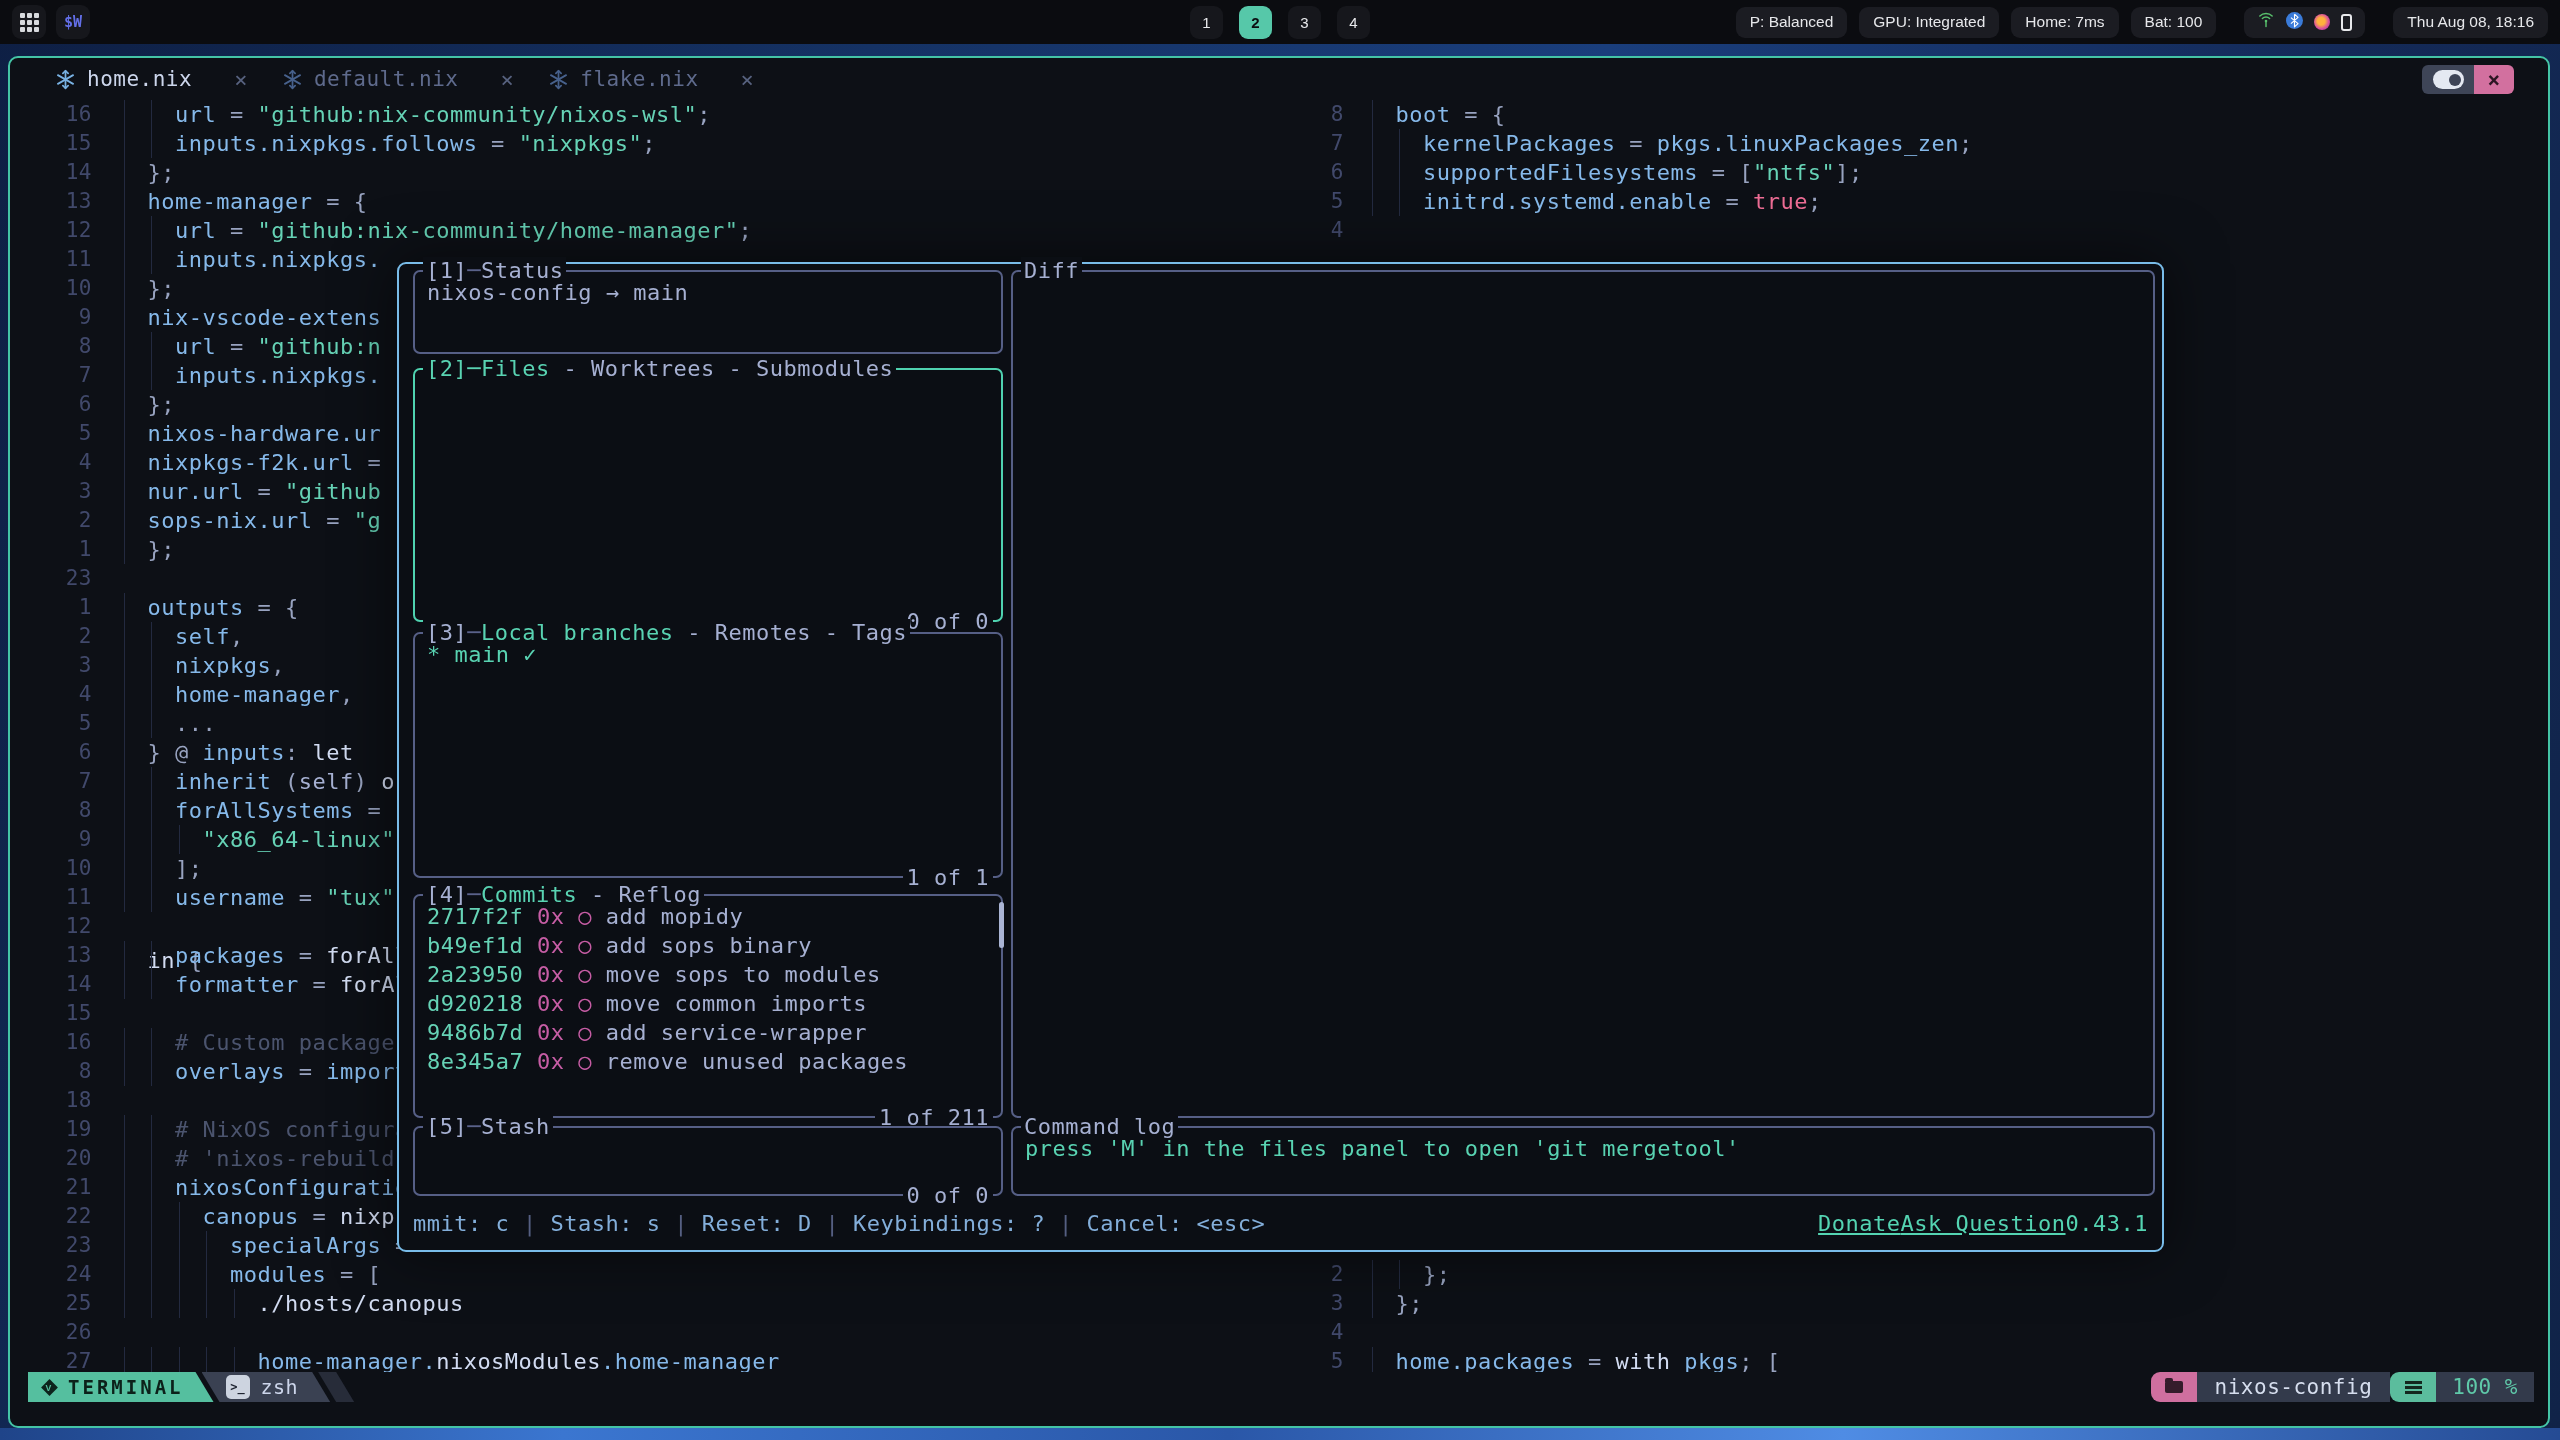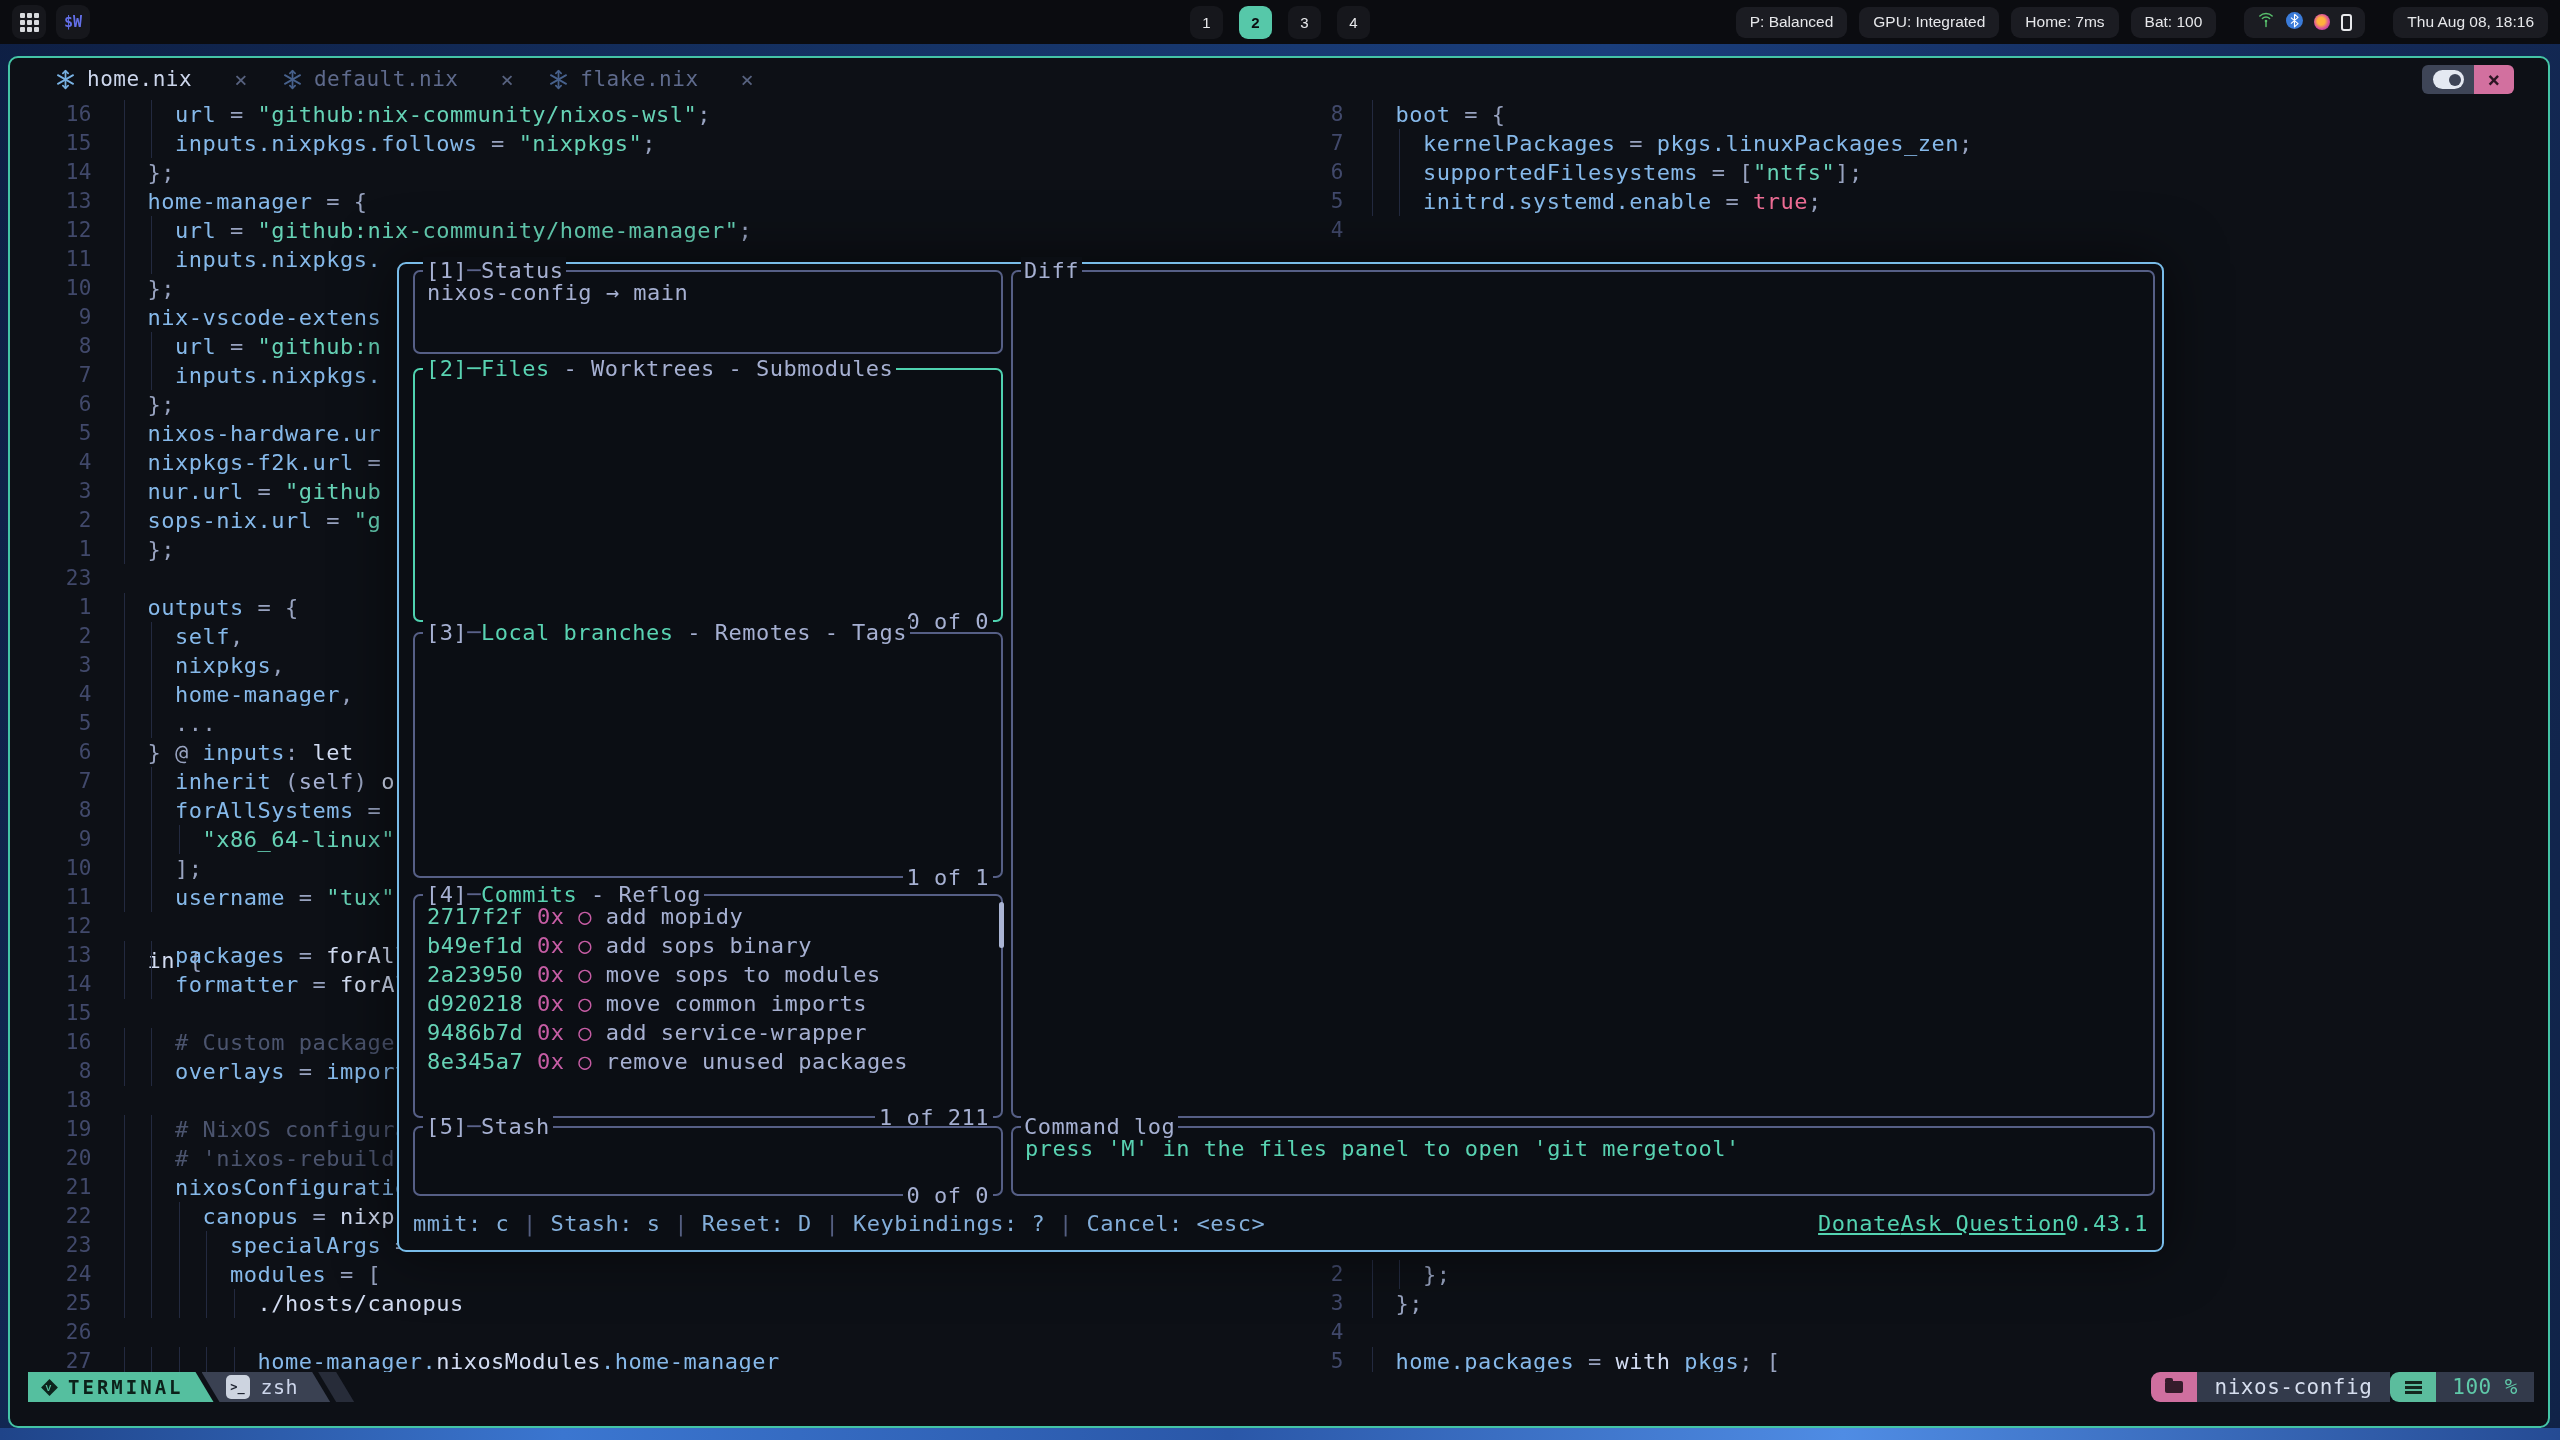--- a/index.html
+++ b/index.html
@@ -274,20 +274,21 @@
           <div class="ptitle"><span class="c-lav">[1]</span><span class="c-dim">─</span><span class="c-lav">Status</span></div>
           <div class="pbody c-lav">nixos-config → main</div>
         </div>
         <div class="panel active p-files">
           <div class="ptitle"><span class="c-grn">[2]</span><span class="c-grn">─</span><span class="c-grn">Files</span><span class="c-lav"> - Worktrees - Submodules</span></div>
           <div class="pbody"></div>
           <div class="pcount">0 of 0</div>
         </div>
         <div class="panel p-branches">
           <div class="ptitle"><span class="c-lav">[3]</span><span class="c-dim">─</span><span class="c-grn">Local branches</span><span class="c-lav"> - Remotes - Tags</span></div>
+          <div class="pbody c-grn">* main ✓</div>
           <div class="pcount">1 of 1</div>
         </div>
         <div class="panel p-commits">
           <div class="ptitle"><span class="c-lav">[4]</span><span class="c-dim">─</span><span class="c-grn">Commits</span><span class="c-lav"> - Reflog</span></div>
           <div class="pbody" id="commits"><div class="commit"><span class="c-teal">2717f2f</span><span> </span><span class="c-mag">0x</span><span> </span><span class="c-mag">○</span><span> </span><span class="c-lav">add mopidy</span></div><div class="commit"><span class="c-teal">b49ef1d</span><span> </span><span class="c-mag">0x</span><span> </span><span class="c-mag">○</span><span> </span><span class="c-lav">add sops binary</span></div><div class="commit"><span class="c-teal">2a23950</span><span> </span><span class="c-mag">0x</span><span> </span><span class="c-mag">○</span><span> </span><span class="c-lav">move sops to modules</span></div><div class="commit"><span class="c-teal">d920218</span><span> </span><span class="c-mag">0x</span><span> </span><span class="c-mag">○</span><span> </span><span class="c-lav">move common imports</span></div><div class="commit"><span class="c-teal">9486b7d</span><span> </span><span class="c-mag">0x</span><span> </span><span class="c-mag">○</span><span> </span><span class="c-lav">add service-wrapper</span></div><div class="commit"><span class="c-teal">8e345a7</span><span> </span><span class="c-mag">0x</span><span> </span><span class="c-mag">○</span><span> </span><span class="c-lav">remove unused packages</span></div></div>
           <div class="commit-scroll"></div>
           <div class="pcount">1 of 211</div>
         </div>
         <div class="panel p-stash">
           <div class="ptitle"><span class="c-lav">[5]</span><span class="c-dim">─</span><span class="c-lav">Stash</span></div>

